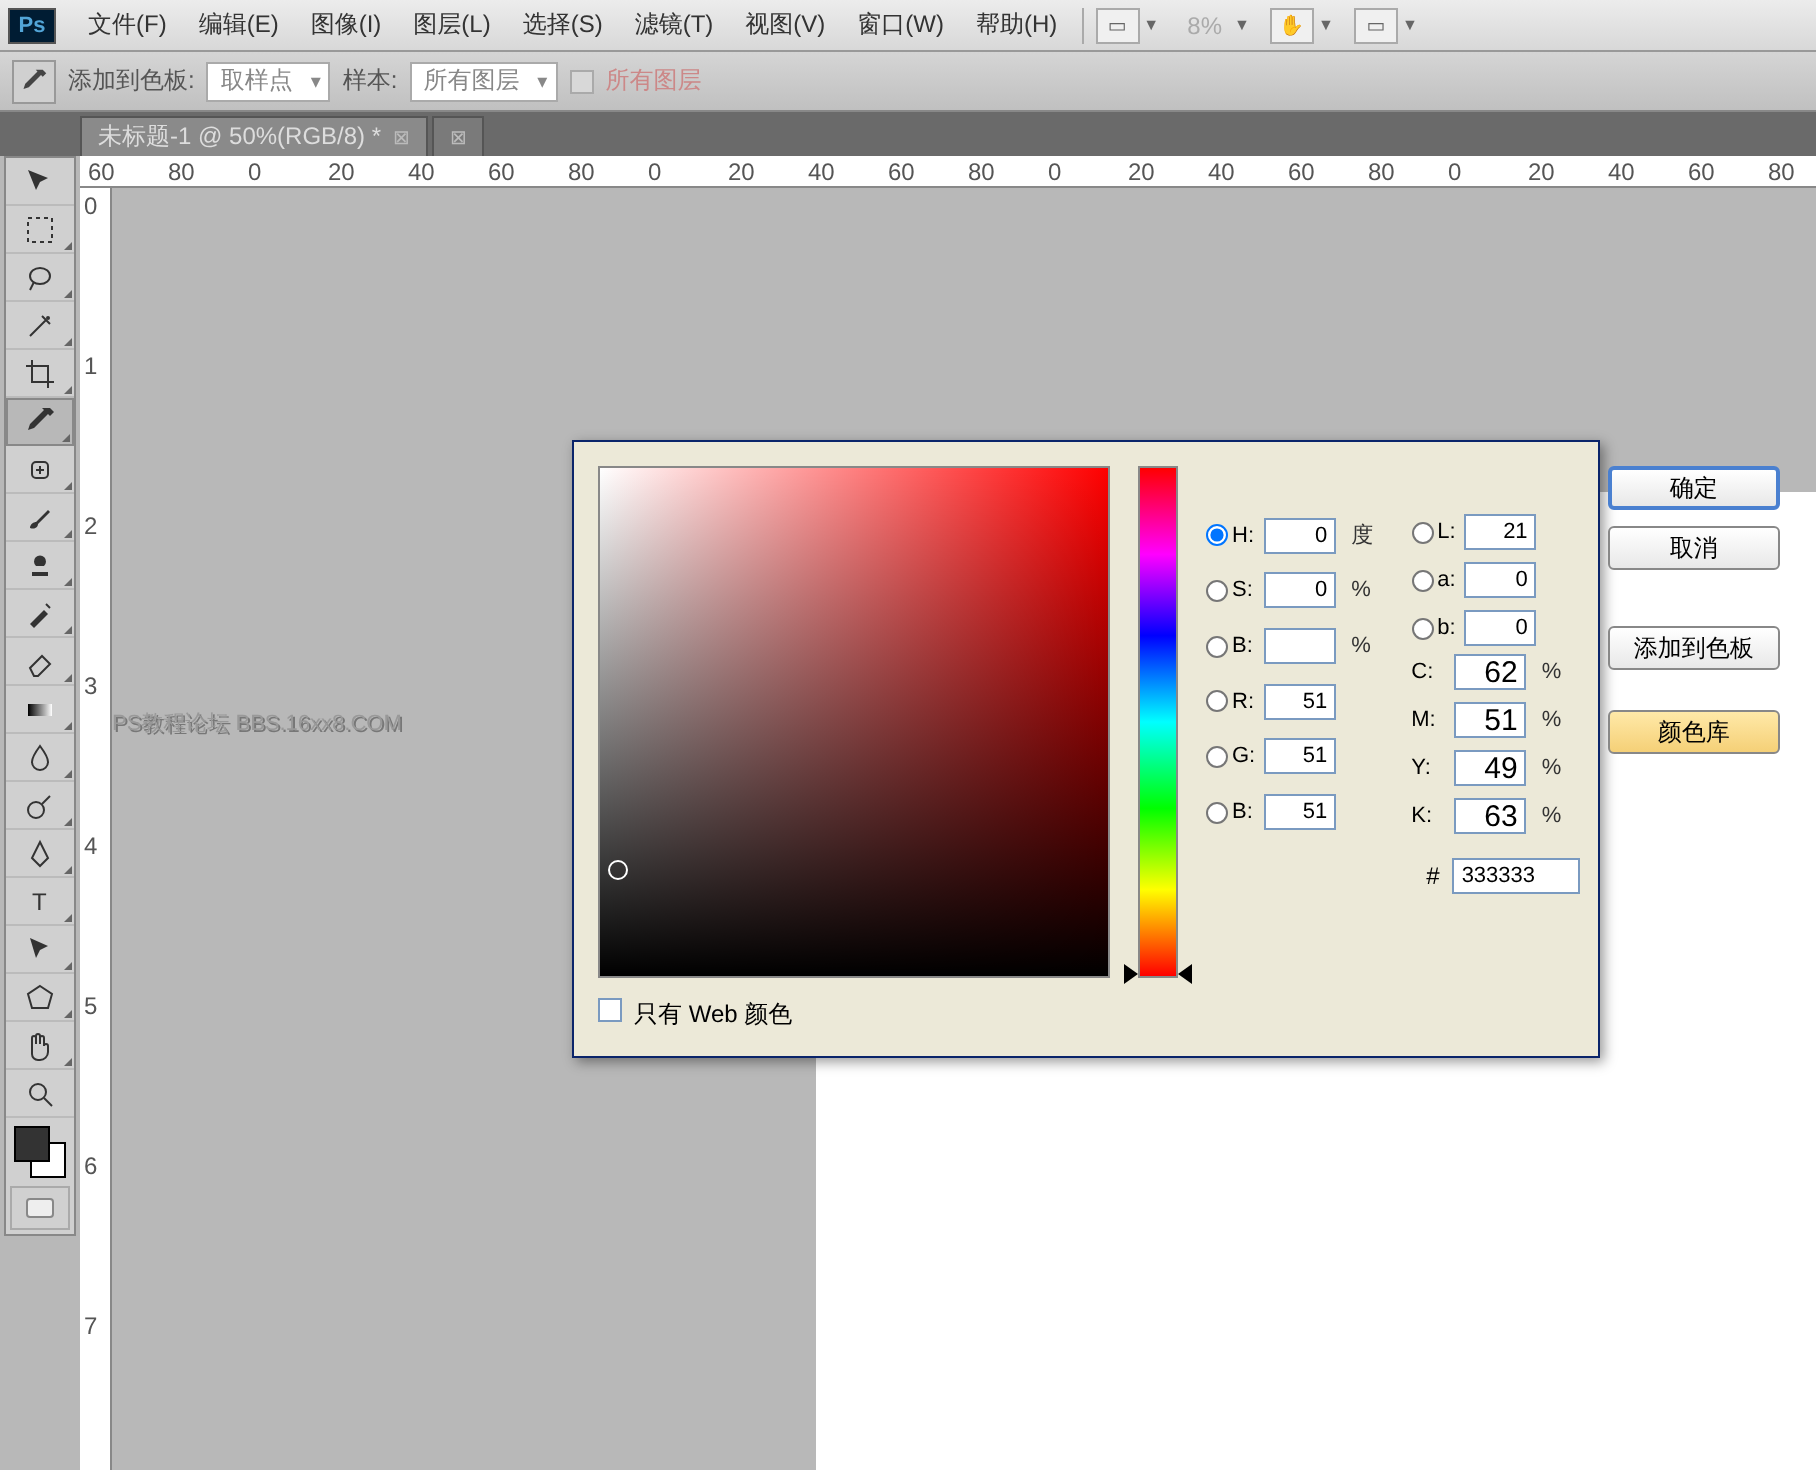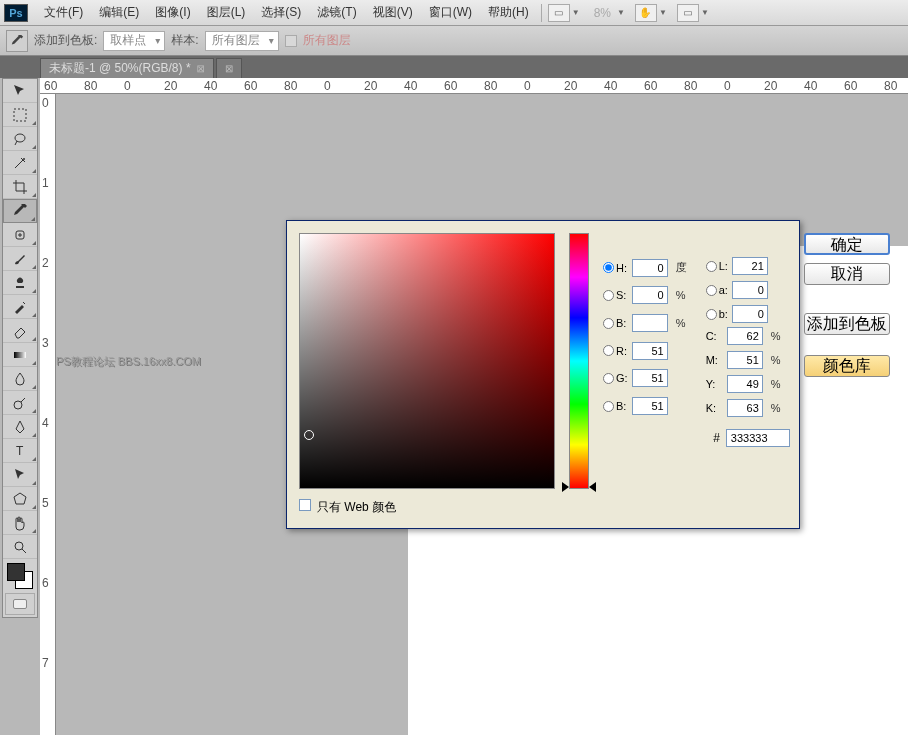--- a/index.html
+++ b/index.html
@@ -56,30 +56,30 @@
 .swatch-pair .new{height:35px;background:#333333;}
 .swatch-pair .cur{height:35px;background:#333333;}
 .sw-label{font-size:11px;color:#333;}
 .inputs{display:grid;grid-template-columns:auto 40px auto;gap:6px 4px;align-items:center;margin-top:10px;}
 .inputs label{display:flex;align-items:center;gap:2px;font-size:11px;}
 .inputs input[type=radio]{width:11px;height:11px;}
 .inputs input[type=text]{width:36px;height:18px;border:1px solid #7a9ac0;background:#fff;text-align:right;padding:0 3px;font-size:11px;}
 .inputs .sel{background:#316ac5;color:#fff;}
 .unit{font-size:11px;color:#333;width:14px;}
 .btns{display:flex;flex-direction:column;gap:8px;}
-.btn{width:86px;height:22px;border:1px solid #888;background:linear-gradient(#fff,#e8e8e8);font-size:16px;cursor:pointer;border-radius:3px;}
+.btn{width:86px;height:22px;border:1px solid #888;background:linear-gradient(#fff,#e8e8e8);font-size:12px;cursor:pointer;border-radius:3px;}
 .btn.primary{border:2px solid #4a80d0;}
 .btn.orange{background:linear-gradient(#ffe9a8,#f5d077);}
 .hex-row{display:flex;align-items:center;gap:6px;margin-top:12px;justify-content:flex-end;}
 .hex-row input{width:64px;height:18px;border:1px solid #7a9ac0;padding:0 4px;font-size:11px;}
 .webonly{display:flex;align-items:flex-start;gap:6px;margin-top:10px;font-size:11px;}
 .webonly .cb{width:12px;height:12px;border:1px solid #7a9ac0;background:#fff;}
 .cmyk{display:grid;grid-template-columns:auto 40px auto;gap:6px 4px;align-items:center;margin-top:4px;}
 .cmyk label{font-size:11px;}
-.cmyk input{width:36px;height:18px;border:1px solid #7a9ac0;text-align:right;padding:0 3px;font-size:11px;}
+.cmyk input{width:36px;height:18px;border:1px solid #7a9ac0;text-align:right;padding:0 3px;font-size:15px;}
 .midcol{display:flex;flex-direction:column;}
 </style>
 </head>
 <body>
 
 <div class="menubar">
   <div class="ps-logo">Ps</div>
   <div class="menu-item">文件(F)</div>
   <div class="menu-item">编辑(E)</div>
   <div class="menu-item">图像(I)</div>

